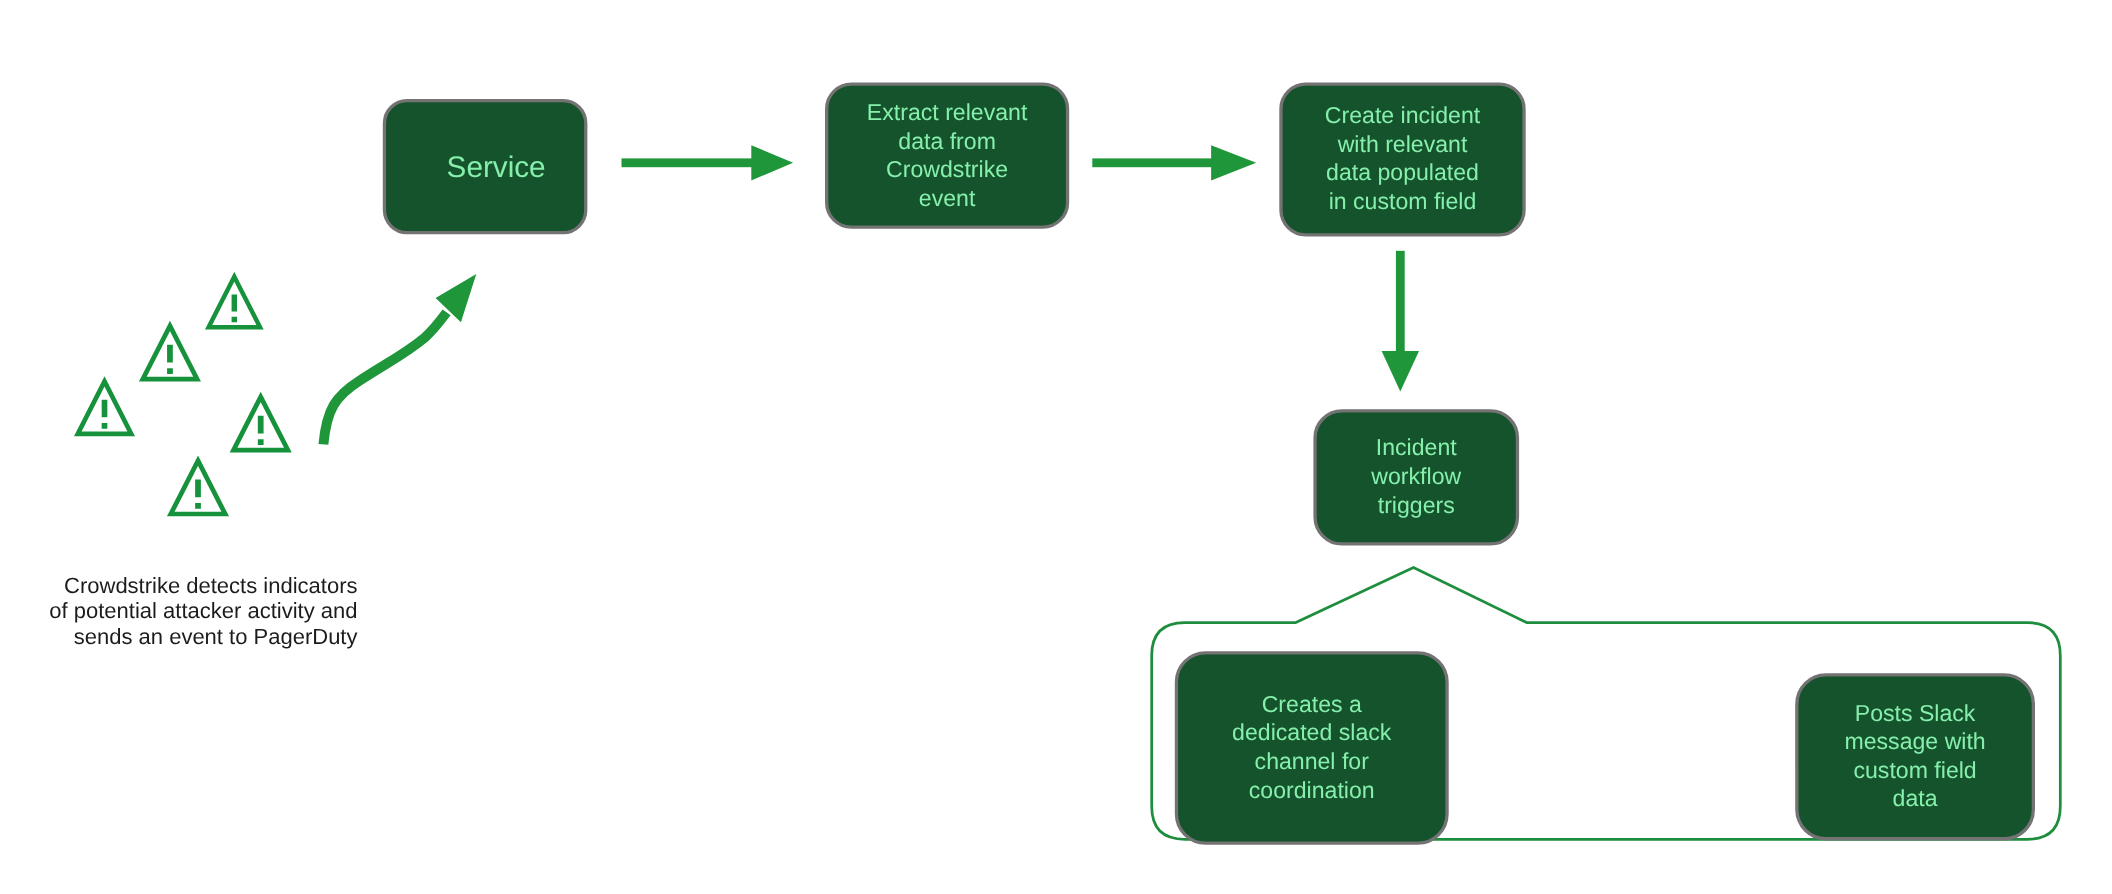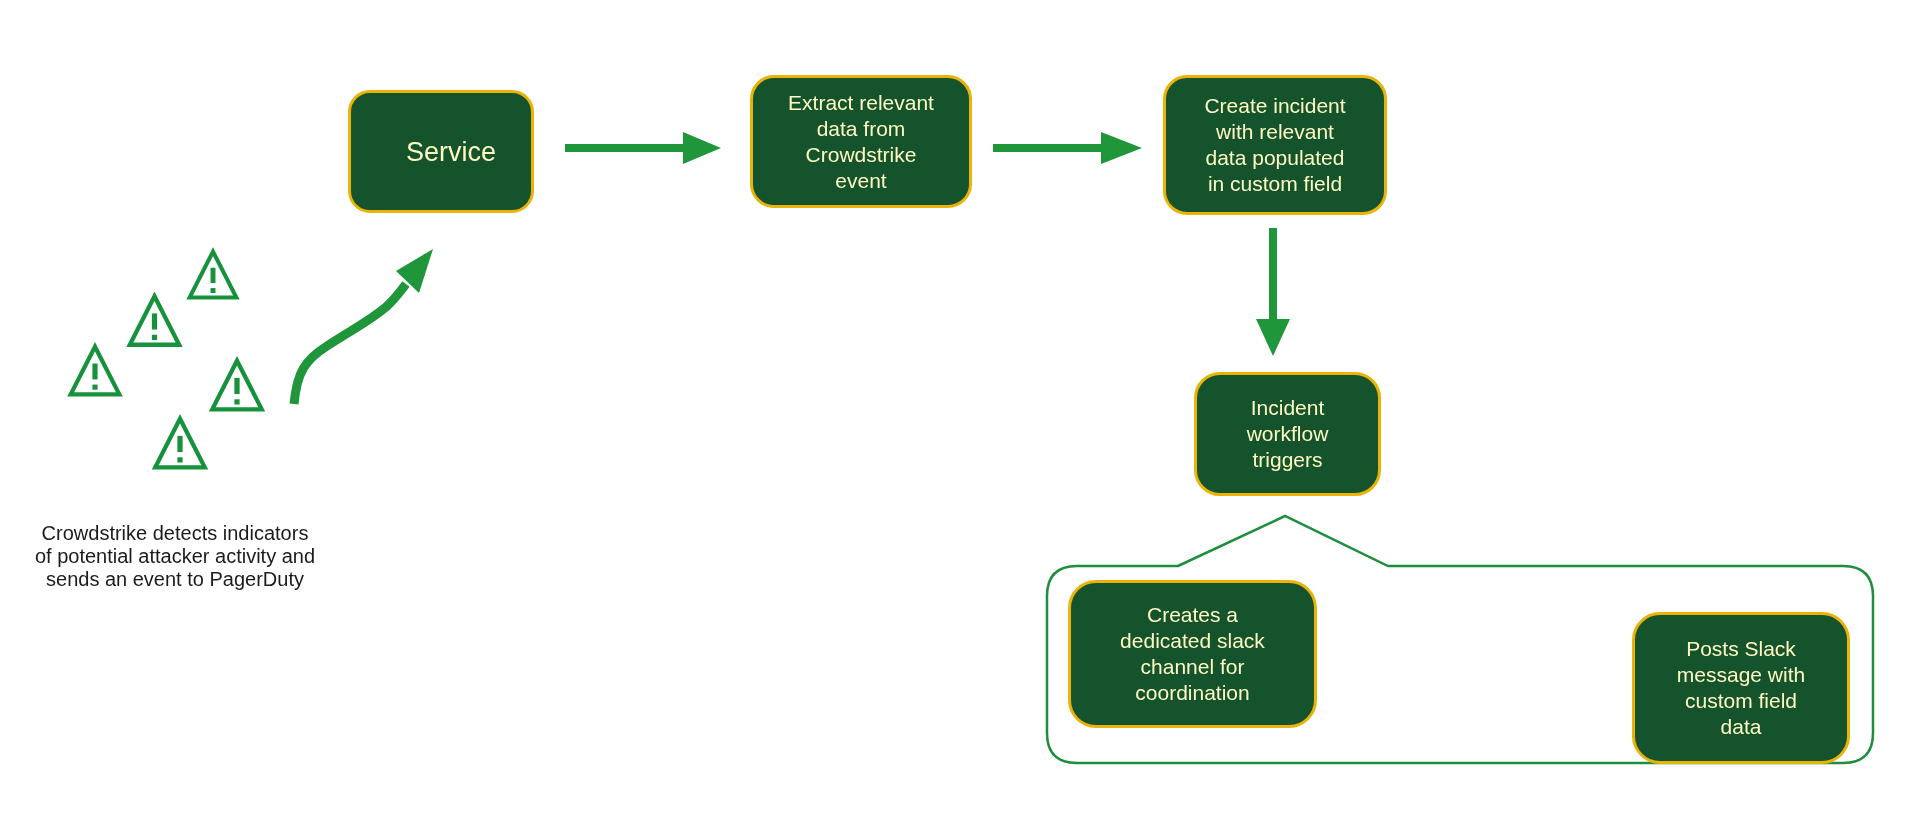--- a/index.html
+++ b/index.html
@@ -13,45 +13,45 @@
   }
   svg.layer {
     position: absolute;
     left: 0; top: 0;
     width: 1920px; height: 813px;
   }
   .node {
     position: absolute;
     box-sizing: border-box;
     background: #14532B;
-    border: 3px solid #eab308;
+    border: 3px solid #737373;
     border-radius: 24px;
-    color: #fef9c3;
+    color: #86efac;
     display: flex;
     align-items: center;
     justify-content: center;
     text-align: center;
     white-space: pre-line;
     font-size: 21px;
     line-height: 26px;
   }
   .node-service { left: 348px; top: 90px; width: 186px; height: 123px; font-size: 27px; border-radius: 22px; padding-left: 20px; }
   .node-extract { left: 750px; top: 75px; width: 222px; height: 133px; }
   .node-create  { left: 1163px; top: 75px; width: 224px; height: 140px; }
   .node-triggers{ left: 1194px; top: 372px; width: 187px; height: 124px; border-radius: 26px; }
-  .node-action1 { left: 1068px; top: 580px; width: 249px; height: 148px; border-radius: 28px; }
+  .node-action1 { left: 1068px; top: 592px; width: 249px; height: 176px; border-radius: 28px; }
   .node-action2 { left: 1352px; top: 592px; width: 241px; height: 148px; border-radius: 28px; }
   .node-action3 { left: 1632px; top: 590px; width: 218px; height: 152px; border-radius: 28px; margin-top: 22px; }
   .caption {
     position: absolute;
     left: 25px; top: 522px; width: 300px;
     color: #1C1C1C;
     font-size: 20px;
     line-height: 23px;
-    text-align: center;
+    text-align: right;
     white-space: pre-line;
   }
 </style>
 </head>
 <body>
 
 <div class="canvas">
 
   <svg class="layer" viewBox="0 0 1920 813">
     <defs>

